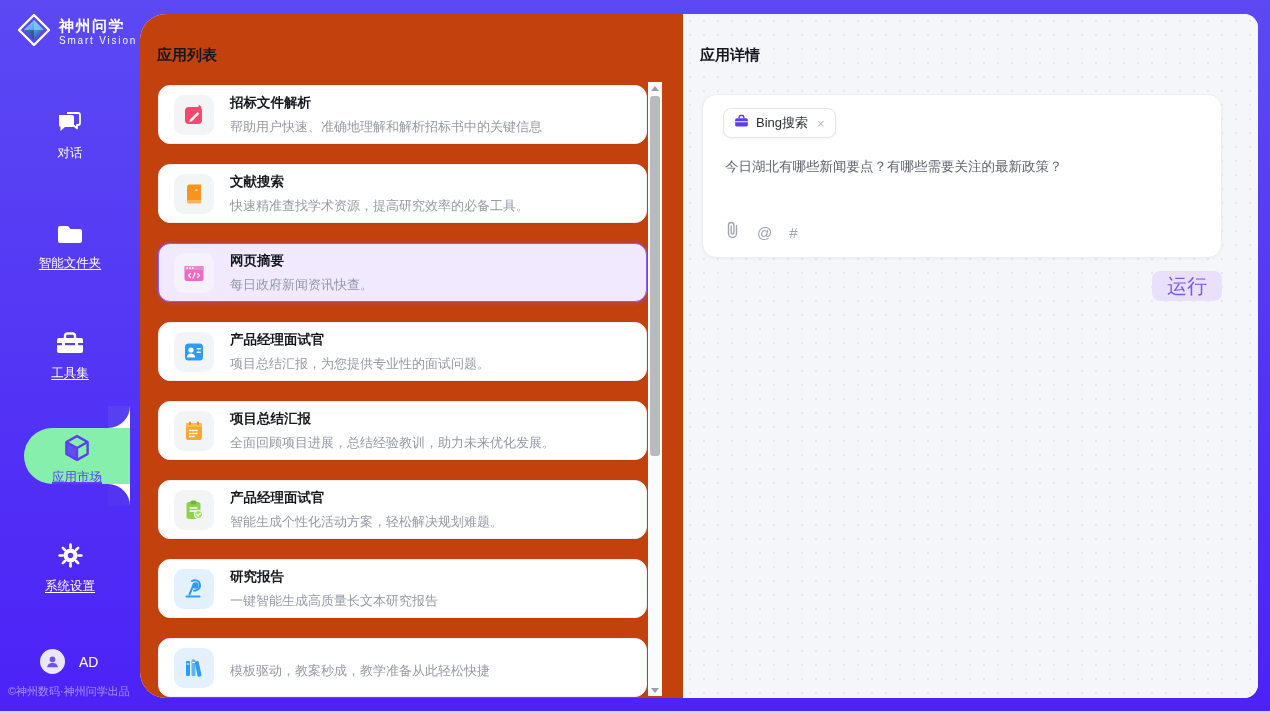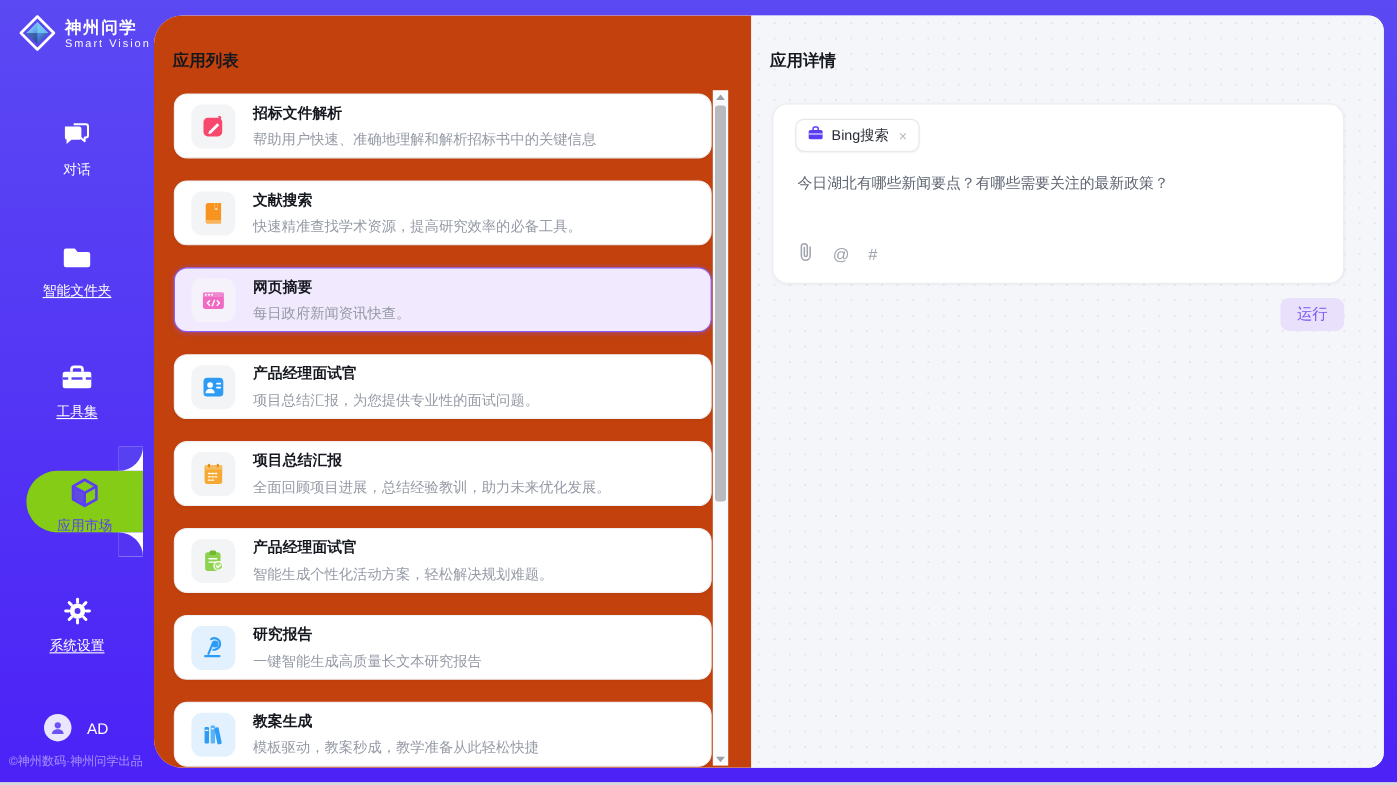--- a/index.html
+++ b/index.html
@@ -17,22 +17,22 @@
   .logo-title { font-size:15px; font-weight:700; letter-spacing:1.5px; }
   .logo-sub { font-size:10px; letter-spacing:1.8px; margin-top:2px; opacity:.95; }
 
   .nav-item { position:absolute; left:0; width:140px; text-align:center; color:#fff; cursor:pointer; }
   .nav-item .nv-ic { display:inline-block; }
   .nav-label { display:block; font-size:12.5px; margin-top:5px; }
   .u { text-decoration:underline; text-underline-offset:2px; }
 
   .nav-chat { top:110px; } .nav-folder { top:222px; } .nav-tools { top:330px; } .nav-settings { top:542px; }
 
-  .active-tab { position:absolute; left:24px; right:10px; top:428px; height:56px; background:#84cc16;
-    border-radius:28px 0 0 28px; text-align:center; color:#5b3df5; cursor:pointer; padding-top:5px; }
+  .active-tab { position:absolute; left:24px; right:10px; top:428px; height:56px; background:#86efac;
+    border-radius:28px 0 0 28px; text-align:center; color:#5b3df5; cursor:pointer; padding-top:5px;text-decoration:underline; }
   .active-tab .nav-label { color:#5b3df5; margin-top:2px; }
   .curve { position:absolute; right:0; width:22px; height:22px; background:#fff; }
   .curve.top { top:-22px; } .curve.bottom { bottom:-22px; }
   .curve.top::after { content:''; position:absolute; inset:0; background:#5640f2; border-bottom-right-radius:22px; }
   .curve.bottom::after { content:''; position:absolute; inset:0; background:#5334f3; border-top-right-radius:22px; }
 
   .user-row { position:absolute; left:40px; top:649px; display:flex; align-items:center; gap:14px; cursor:pointer; }
   .avatar { width:25px; height:25px; border-radius:50%; background:#eae6fd; display:flex; align-items:center; justify-content:center; }
   .user-name { color:#fff; font-size:14px; }
   .copyright { position:absolute; left:8px; top:684px; width:132px; color:rgba(255,255,255,.48); font-size:11px; white-space:nowrap; }
@@ -72,21 +72,21 @@
     border:1px solid #ececf1; border-radius:14px; box-shadow:0 1px 3px rgba(25,28,40,.04); cursor:text; }
   .tag { position:absolute; top:13px; left:20px; height:30px; display:inline-flex; align-items:center; gap:7px;
     padding:0 10px; background:#fff; border:1px solid #e5e5ec; border-radius:8px;
     box-shadow:0 1px 2px rgba(25,28,40,.05); cursor:pointer; }
   .tag-label { font-size:13px; color:#2a2e35; }
   .tag-close { font-size:13px; color:#b6b9c0; margin-left:2px; cursor:pointer; line-height:1; }
   .prompt { position:absolute; top:62px; left:22px; right:22px; font-size:13.5px; color:#5d6470; line-height:1.55; }
   .tool-row { position:absolute; left:22px; bottom:14px; display:flex; align-items:center; gap:17px; color:#a0a4ac; }
   .tool-row .sym { font-size:15px; cursor:pointer; }
   .run-btn { position:absolute; top:257px; right:36px; height:30px; padding:0 15px; background:#e9e1fc;
-    color:#7b57f6; font-size:14px; border:none; border-radius:8px; cursor:pointer;
+    color:#7b57f6; font-size:20px; border:none; border-radius:8px; cursor:pointer;
     font-family:"Liberation Sans","DejaVu Sans",sans-serif; }
 </style>
 </head>
 <body>
 
 <div class="sidebar">
 
   <div class="logo">
     <span>
       <svg width="34" height="34" viewBox="0 0 34 34">
@@ -307,21 +307,20 @@
       <div class="card">
         <div class="app-ic lt-blue">
           <svg width="24" height="24" viewBox="0 0 24 24">
             <rect x="4" y="5" width="4" height="15" rx="1" fill="#2e9bf5"></rect>
             <rect x="9.5" y="3.5" width="4" height="16.5" rx="1" fill="#5cb3f8"></rect>
             <rect x="14.2" y="5.2" width="4" height="15.5" rx="1" transform="rotate(-12 16 13)" fill="#2e9bf5"></rect>
             <path d="M5 8 h2 M10.5 6.5 h2" stroke="#fff" stroke-width="1" stroke-linecap="round"></path>
           </svg>
         </div>
         <div class="card-txt">
-          <div class="card-title">教案生成</div>
           <div class="card-desc">模板驱动，教案秒成，教学准备从此轻松快捷</div>
         </div>
       </div>
 
     </div>
 
     <div class="sb-track">
       <div class="sb-up">
           <span class="tri-up"></span>
         </div>

